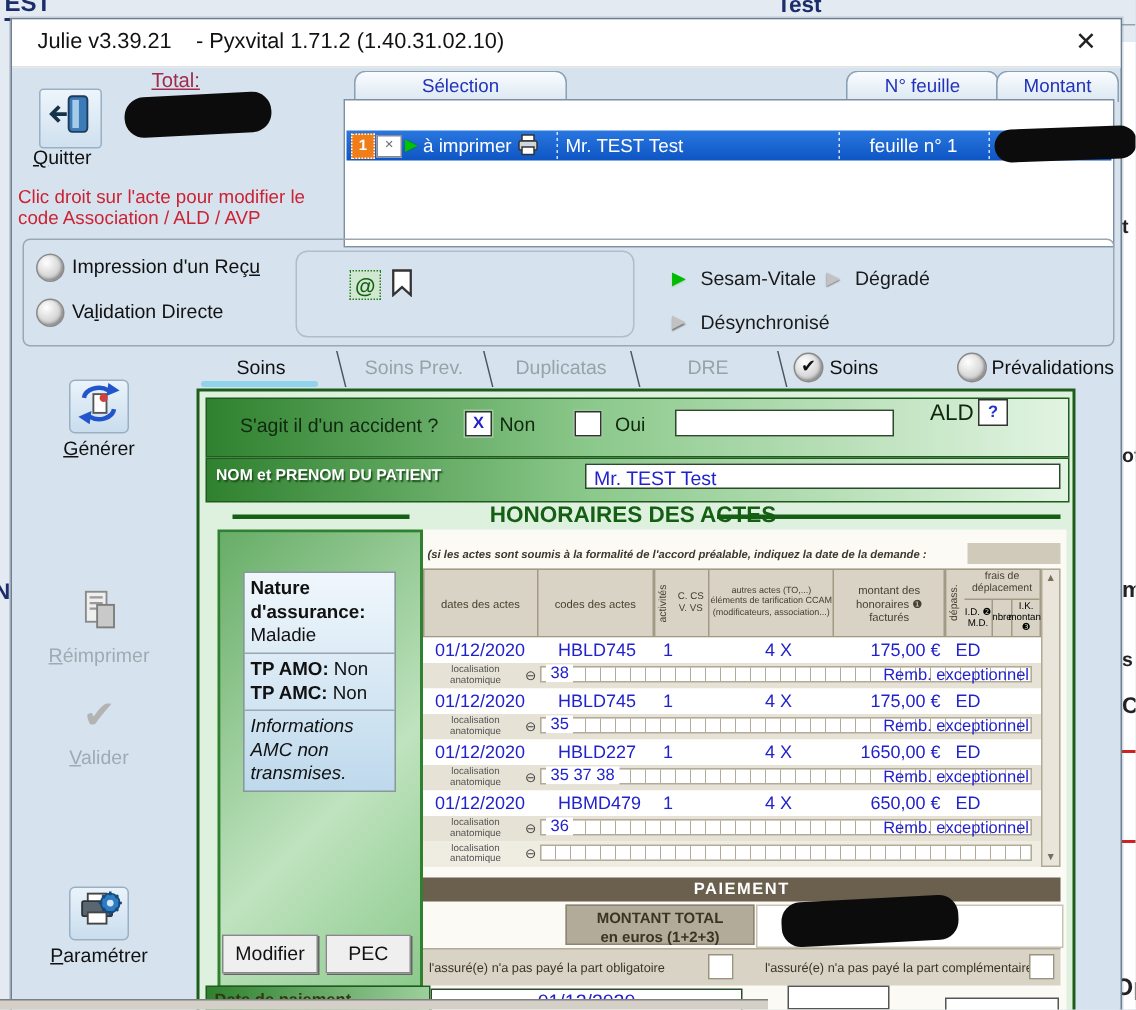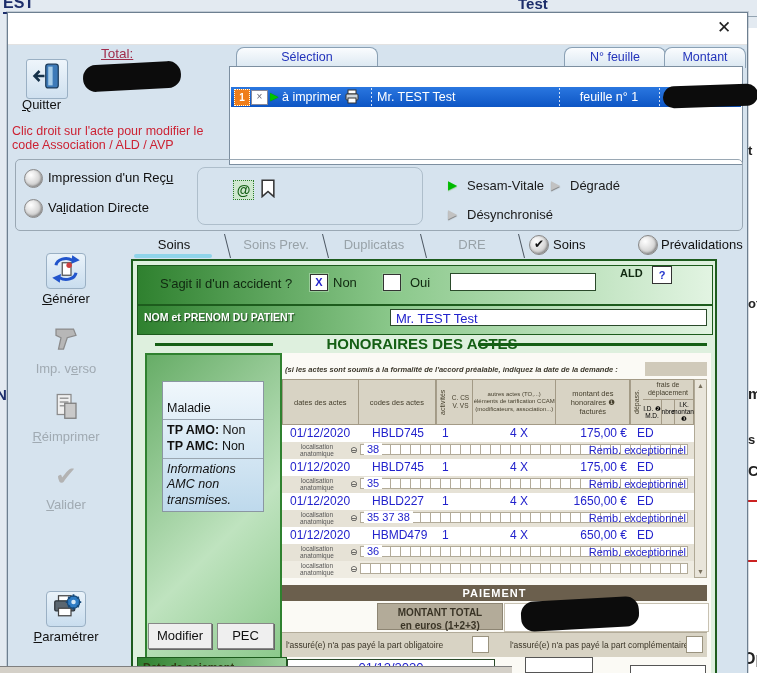--- a/index.html
+++ b/index.html
@@ -148,20 +148,21 @@
   <span class="rfrag" style="top:434px;font-size:15px;">C</span>
   <div class="redline" style="top:472px;"></div>
   <div class="redline" style="top:532px;"></div>
   <span class="rfrag" style="top:622px;font-size:16px;left:-4px;">Op</span>
 </div>
 <div id="bg-bottom-band" class="abs"></div>
 
 <div id="dialog" class="abs">
 
   <div id="titlebar">
+    <span id="title-text">Julie v3.39.21    - Pyxvital 1.71.2 (1.40.31.02.10)</span>
     <span id="close-btn">✕</span>
   </div>
 
   <span class="abs" id="total-label">Total:</span>
   <div class="abs redact" style="left:75px;top:50px;width:98px;height:27px;transform:rotate(-3deg);"></div>
 
   <div class="abs" id="quitter-btn">
     <svg width="30" height="28" viewBox="0 0 24 22">
       <path d="M10 11 H2 M6 7 l-4 4 4 4" stroke="#16324a" stroke-width="2" fill="none"></path>
       <rect x="11" y="1.5" width="10" height="19" rx="2" fill="#3d7ab8" stroke="#1c3c5c"></rect>
@@ -237,27 +238,20 @@
       <svg width="34" height="30" viewBox="0 0 24 24">
         <path d="M4 9 a8 6 0 0 1 13 -4" stroke="#2255cc" stroke-width="2.4" fill="none"></path>
         <path d="M20 15 a8 6 0 0 1 -13 4" stroke="#2255cc" stroke-width="2.4" fill="none"></path>
         <polygon points="17,1 23,5 16,8" fill="#2255cc"></polygon>
           <polygon points="7,23 1,19 8,16" fill="#2255cc"></polygon>
         <rect x="9" y="7" width="7" height="10" fill="#fff" stroke="#555"></rect>
           <circle cx="14.5" cy="9" r="2.2" fill="#d04040"></circle>
       </svg></span>
     <div class="side-label on"><span class="accel">G</span><span>énérer</span></div>
   </div>
-  <div class="side-item" style="top:310px;">
-    <span class="side-icon off">
-      <svg width="34" height="30" viewBox="0 0 24 24">
-          <path d="M4 4 h14 l2 5 -7 2 -3 9 h-4 l2 -9 -4 -2 z" fill="#b7b7b7" stroke="#8b8b8b"></path>
-        </svg></span>
-    <div class="side-label off"><span>Imp. v</span><span class="accel">e</span><span>rso</span></div>
-  </div>
   <div class="side-item" style="top:378px;">
     <span class="side-icon off">
       <svg width="34" height="30" viewBox="0 0 24 24">
         <rect x="5" y="2" width="11" height="16" fill="#efefef" stroke="#8b8b8b"></rect>
         <path d="M7 5 h7 M7 8 h7 M7 11 h5" stroke="#9a9a9a" stroke-width="1.2"></path>
         <rect x="11" y="9" width="9" height="12" fill="#c9c9c9" stroke="#7d7d7d"></rect>
         </svg></span>
     <div class="side-label off"><span class="accel">R</span><span>éimprimer</span></div>
   </div>
   <div class="side-item" style="top:446px;">
@@ -279,37 +273,37 @@
 
   <div class="abs" id="form">
 
     <div class="gbar" style="top:4px;height:38px;"></div>
     <span class="abs" style="left:27px;top:15px;font-size:13px;color:#102810;">S'agit il d'un accident ?</span>
     <div class="chk" style="left:177px;top:13px;">X</div>
     <span class="abs" style="left:200px;top:14px;font-size:13px;color:#102810;">Non</span>
     <div class="chk" style="left:250px;top:13px;"></div>
     <span class="abs" style="left:277px;top:14px;font-size:13px;color:#102810;">Oui</span>
     <div class="finput" style="left:317px;top:12px;width:144px;height:16px;"></div>
-    <span class="abs" style="left:487px;top:6px;font-size:11px;font-weight:bold;color:#102810;">ALD</span>
+    <span class="abs" style="left:487px;top:6px;font-size:15px;font-weight:normal;color:#102810;">ALD</span>
     <div class="abs" style="left:519px;top:5px;width:18px;height:16px;background:#fff;border:1px solid #333;color:#2233cc;font-size:11px;font-weight:bold;text-align:center;line-height:16px;">?</div>
 
     <div class="gbar" style="top:44px;height:28px;"></div>
     <span class="abs" style="left:11px;top:50px;font-size:10.5px;font-weight:bold;color:#fff;text-shadow:1px 1px 1px #1d4c1d;">NOM et PRENOM DU PATIENT</span>
     <div class="finput" style="left:257px;top:48px;width:317px;height:17px;line-height:17px;padding-left:5px;box-sizing:border-box;">Mr. TEST Test</div>
 
     <div class="hrule" style="left:22px;width:118px;"></div>
     <span id="honoraires-title">HONORAIRES DES ACTES</span>
     <div class="hrule" style="left:345px;width:229px;"></div>
 
     <div id="sheet"></div>
 
     <div id="ins-panel">
       <div id="ins-box">
         <div class="ins-sec">
-          <br>
+          <span class="ins-bold">Nature d'assurance:</span><br>
           <span>Maladie</span>
         </div>
         <div class="ins-sec">
           <span class="ins-bold">TP AMO:</span> <span>Non</span><br>
           <span class="ins-bold">TP AMC:</span> <span>Non</span>
         </div>
         <div class="ins-sec ins-italic">Informations AMC non transmises.</div>
       </div>
     </div>
     <div class="gray-btn" style="left:15px;top:362px;width:62px;height:24px;line-height:24px;">Modifier</div>

